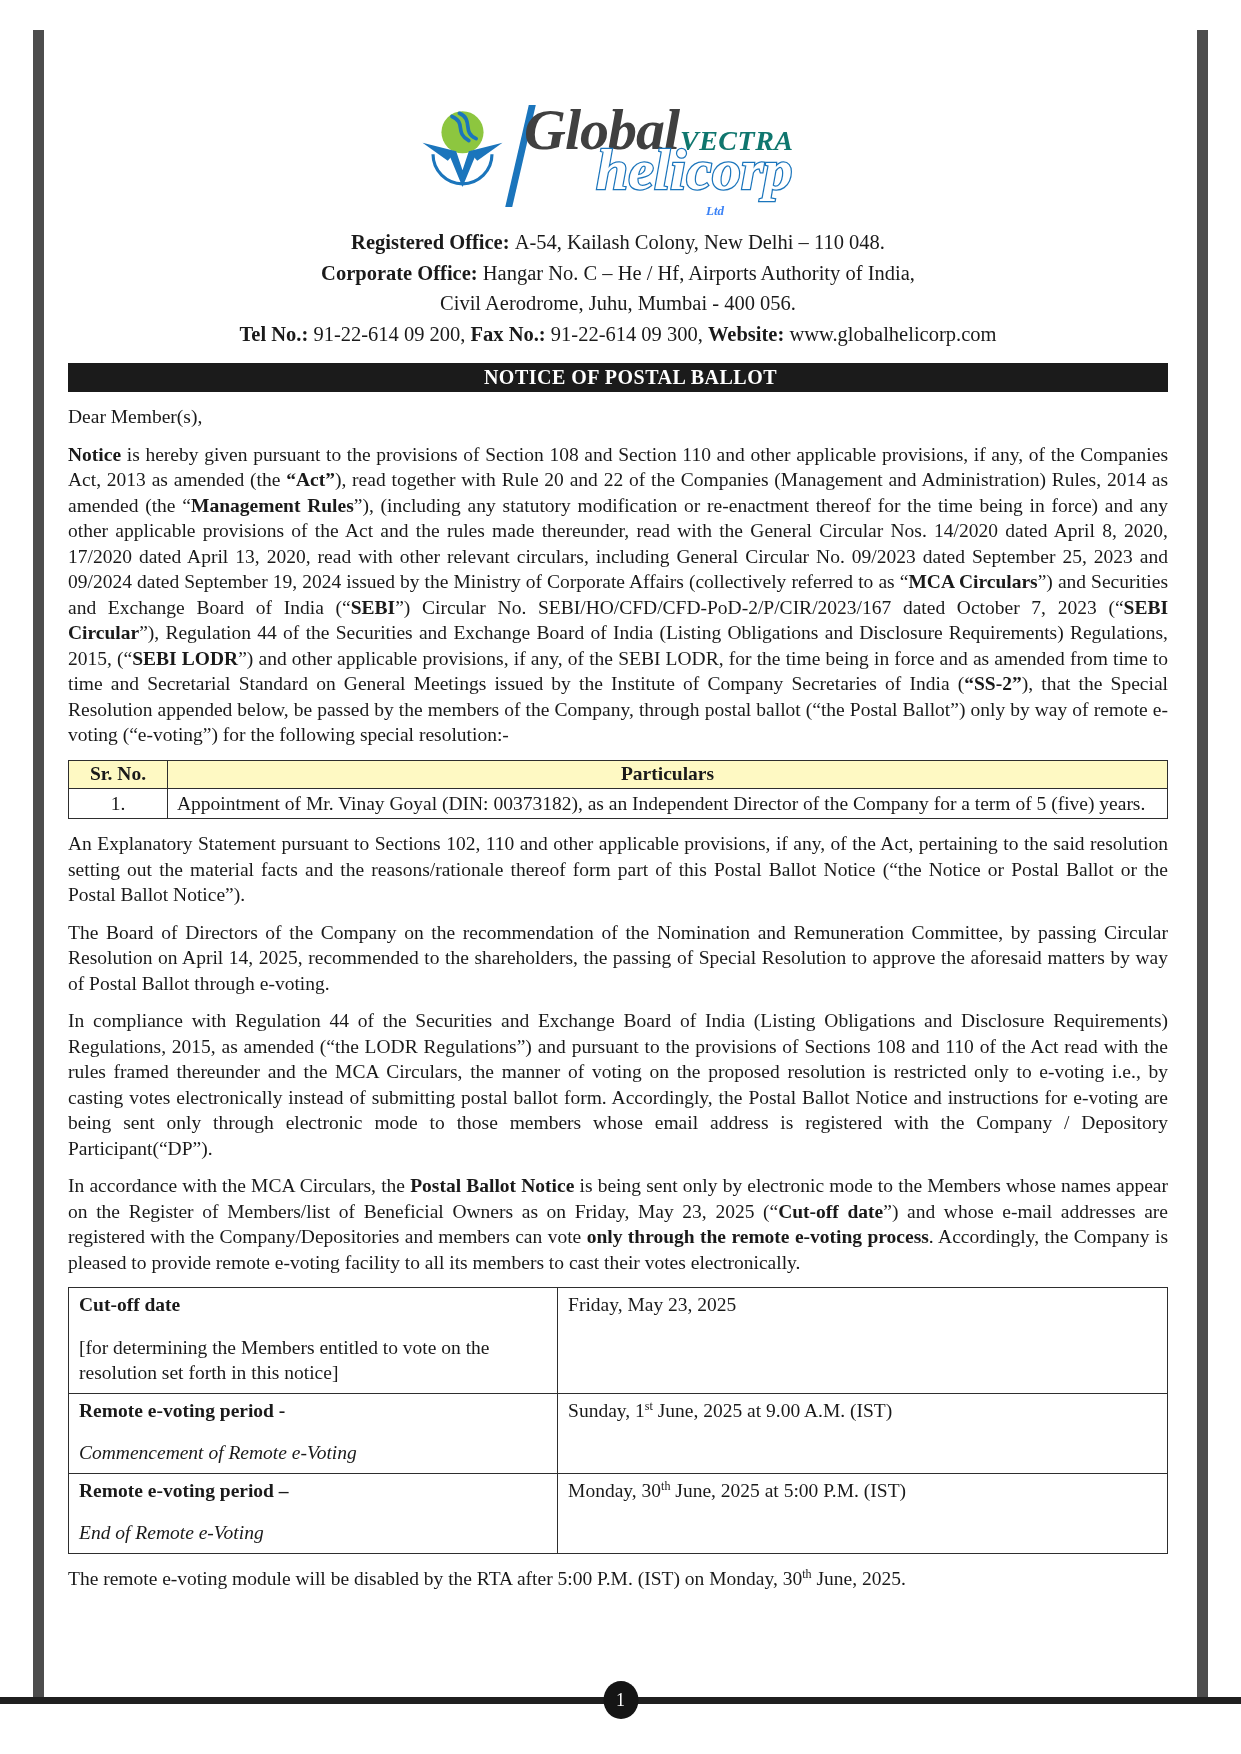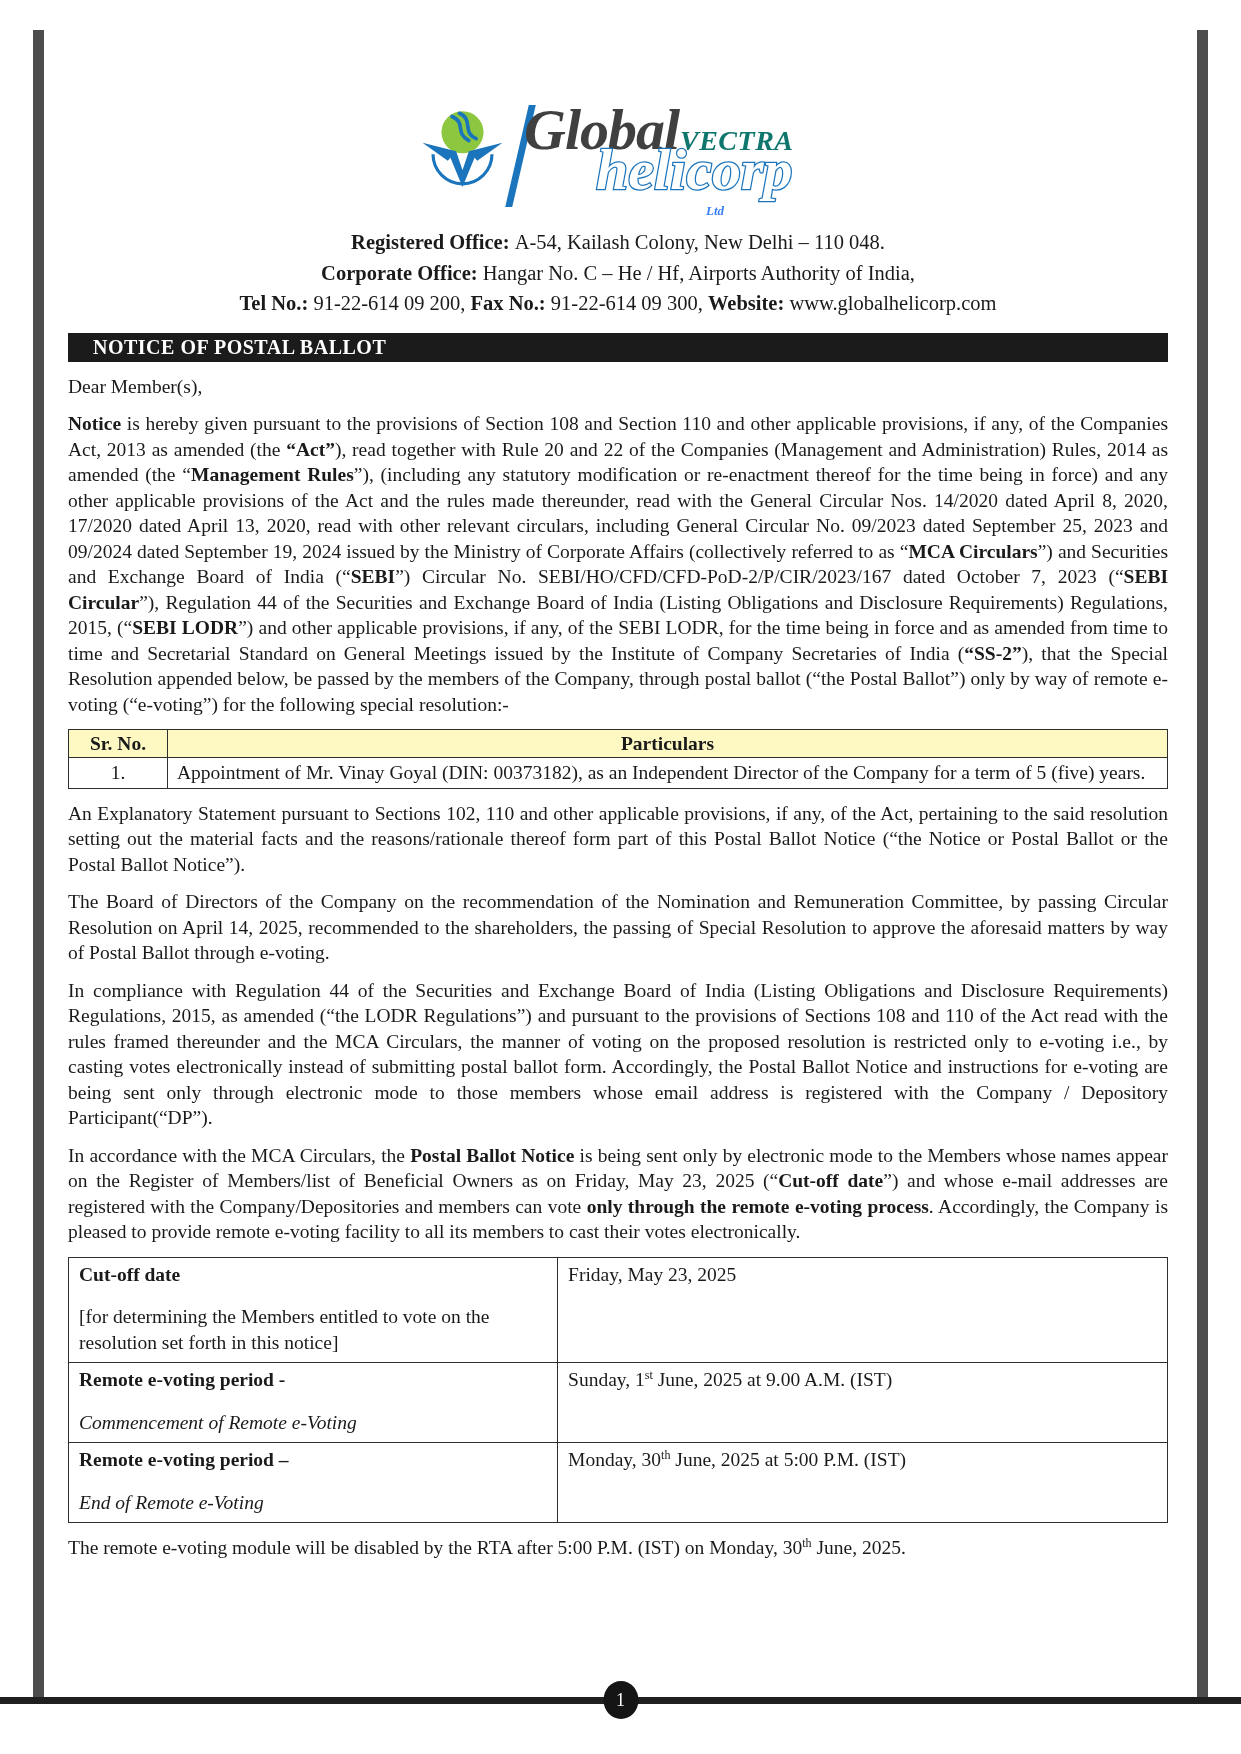--- a/index.html
+++ b/index.html
@@ -16,21 +16,21 @@
   .logo-emblem{position:absolute;left:2px;top:4px;}
   .logo-slash{position:absolute;left:99px;top:2px;width:7px;height:102px;background:#1b75bc;transform:skewX(-13deg);}
   .logo-global{position:absolute;left:106px;top:-2px;font-size:58px;line-height:58px;font-weight:bold;font-style:italic;color:#404040;letter-spacing:-1px;}
   .logo-vectra{position:absolute;left:262px;top:24px;font-size:28px;line-height:28px;font-weight:bold;font-style:italic;color:#0f766e;letter-spacing:.5px;}
   .logo-helicorp{position:absolute;left:176px;top:36px;}
   .logo-ltd{position:absolute;left:288px;top:100px;font-size:13px;font-weight:bold;font-style:italic;color:#3b82f6;}
   
   .letterhead{margin-top:12px;text-align:center;font-size:20.5px;line-height:30.5px;}
   
   .banner{margin-top:14px;height:29px;line-height:29px;background:#1b1b1b;color:#fff;
-          font-weight:bold;font-size:20px;letter-spacing:.5px;padding-left:25px;}
+          text-align:center;font-weight:bold;font-size:20px;letter-spacing:.5px;padding-left:25px;}
   
   p.body{margin:12px 0 0;font-size:19.5px;line-height:25.5px;text-align:justify;}
   p.pursuant{font-weight:bold;}
   .b{font-weight:bold;}
   .i{font-style:italic;}
   sup{font-size:.62em;line-height:0;vertical-align:super;}
   
   table{border-collapse:collapse;width:100%;margin-top:12px;font-size:19.5px;}
   th,td{border:1.5px solid #2e2e2e;}
   .res-table th{background:#fef9c3;font-weight:bold;text-align:center;height:27px;padding:0 6px;}
@@ -71,20 +71,21 @@
       <div class="logo-vectra">VECTRA</div>
       <svg class="logo-helicorp" width="240" height="72">
         <text x="2" y="50" font-family="Liberation Serif, serif" font-size="58" font-style="italic" font-weight="bold" fill="#ffffff" stroke="#1b75bc" stroke-width="2.5" paint-order="stroke">helicorp</text>
       </svg>
       <div class="logo-ltd">Ltd</div>
     </div>
 
     <div class="letterhead">
       <div><span class="b">Registered Office: </span><span>A-54, Kailash Colony, New Delhi – 110 048.</span></div>
       <div><span class="b">Corporate Office: </span><span>Hangar No. C – He / Hf, Airports Authority of India,</span></div>
+      <div><span>Civil Aerodrome, Juhu, Mumbai - 400 056.</span></div>
       <div><span class="b">Tel No.: </span><span>91-22-614 09 200, </span><span class="b">Fax No.: </span><span>91-22-614 09 300, </span><span class="b">Website: </span><span>www.globalhelicorp.com</span></div>
     </div>
 
     <div class="banner">
       <span>NOTICE OF POSTAL BALLOT</span>
     </div>
 
 
     <p class="body">Dear Member(s),</p>
 

